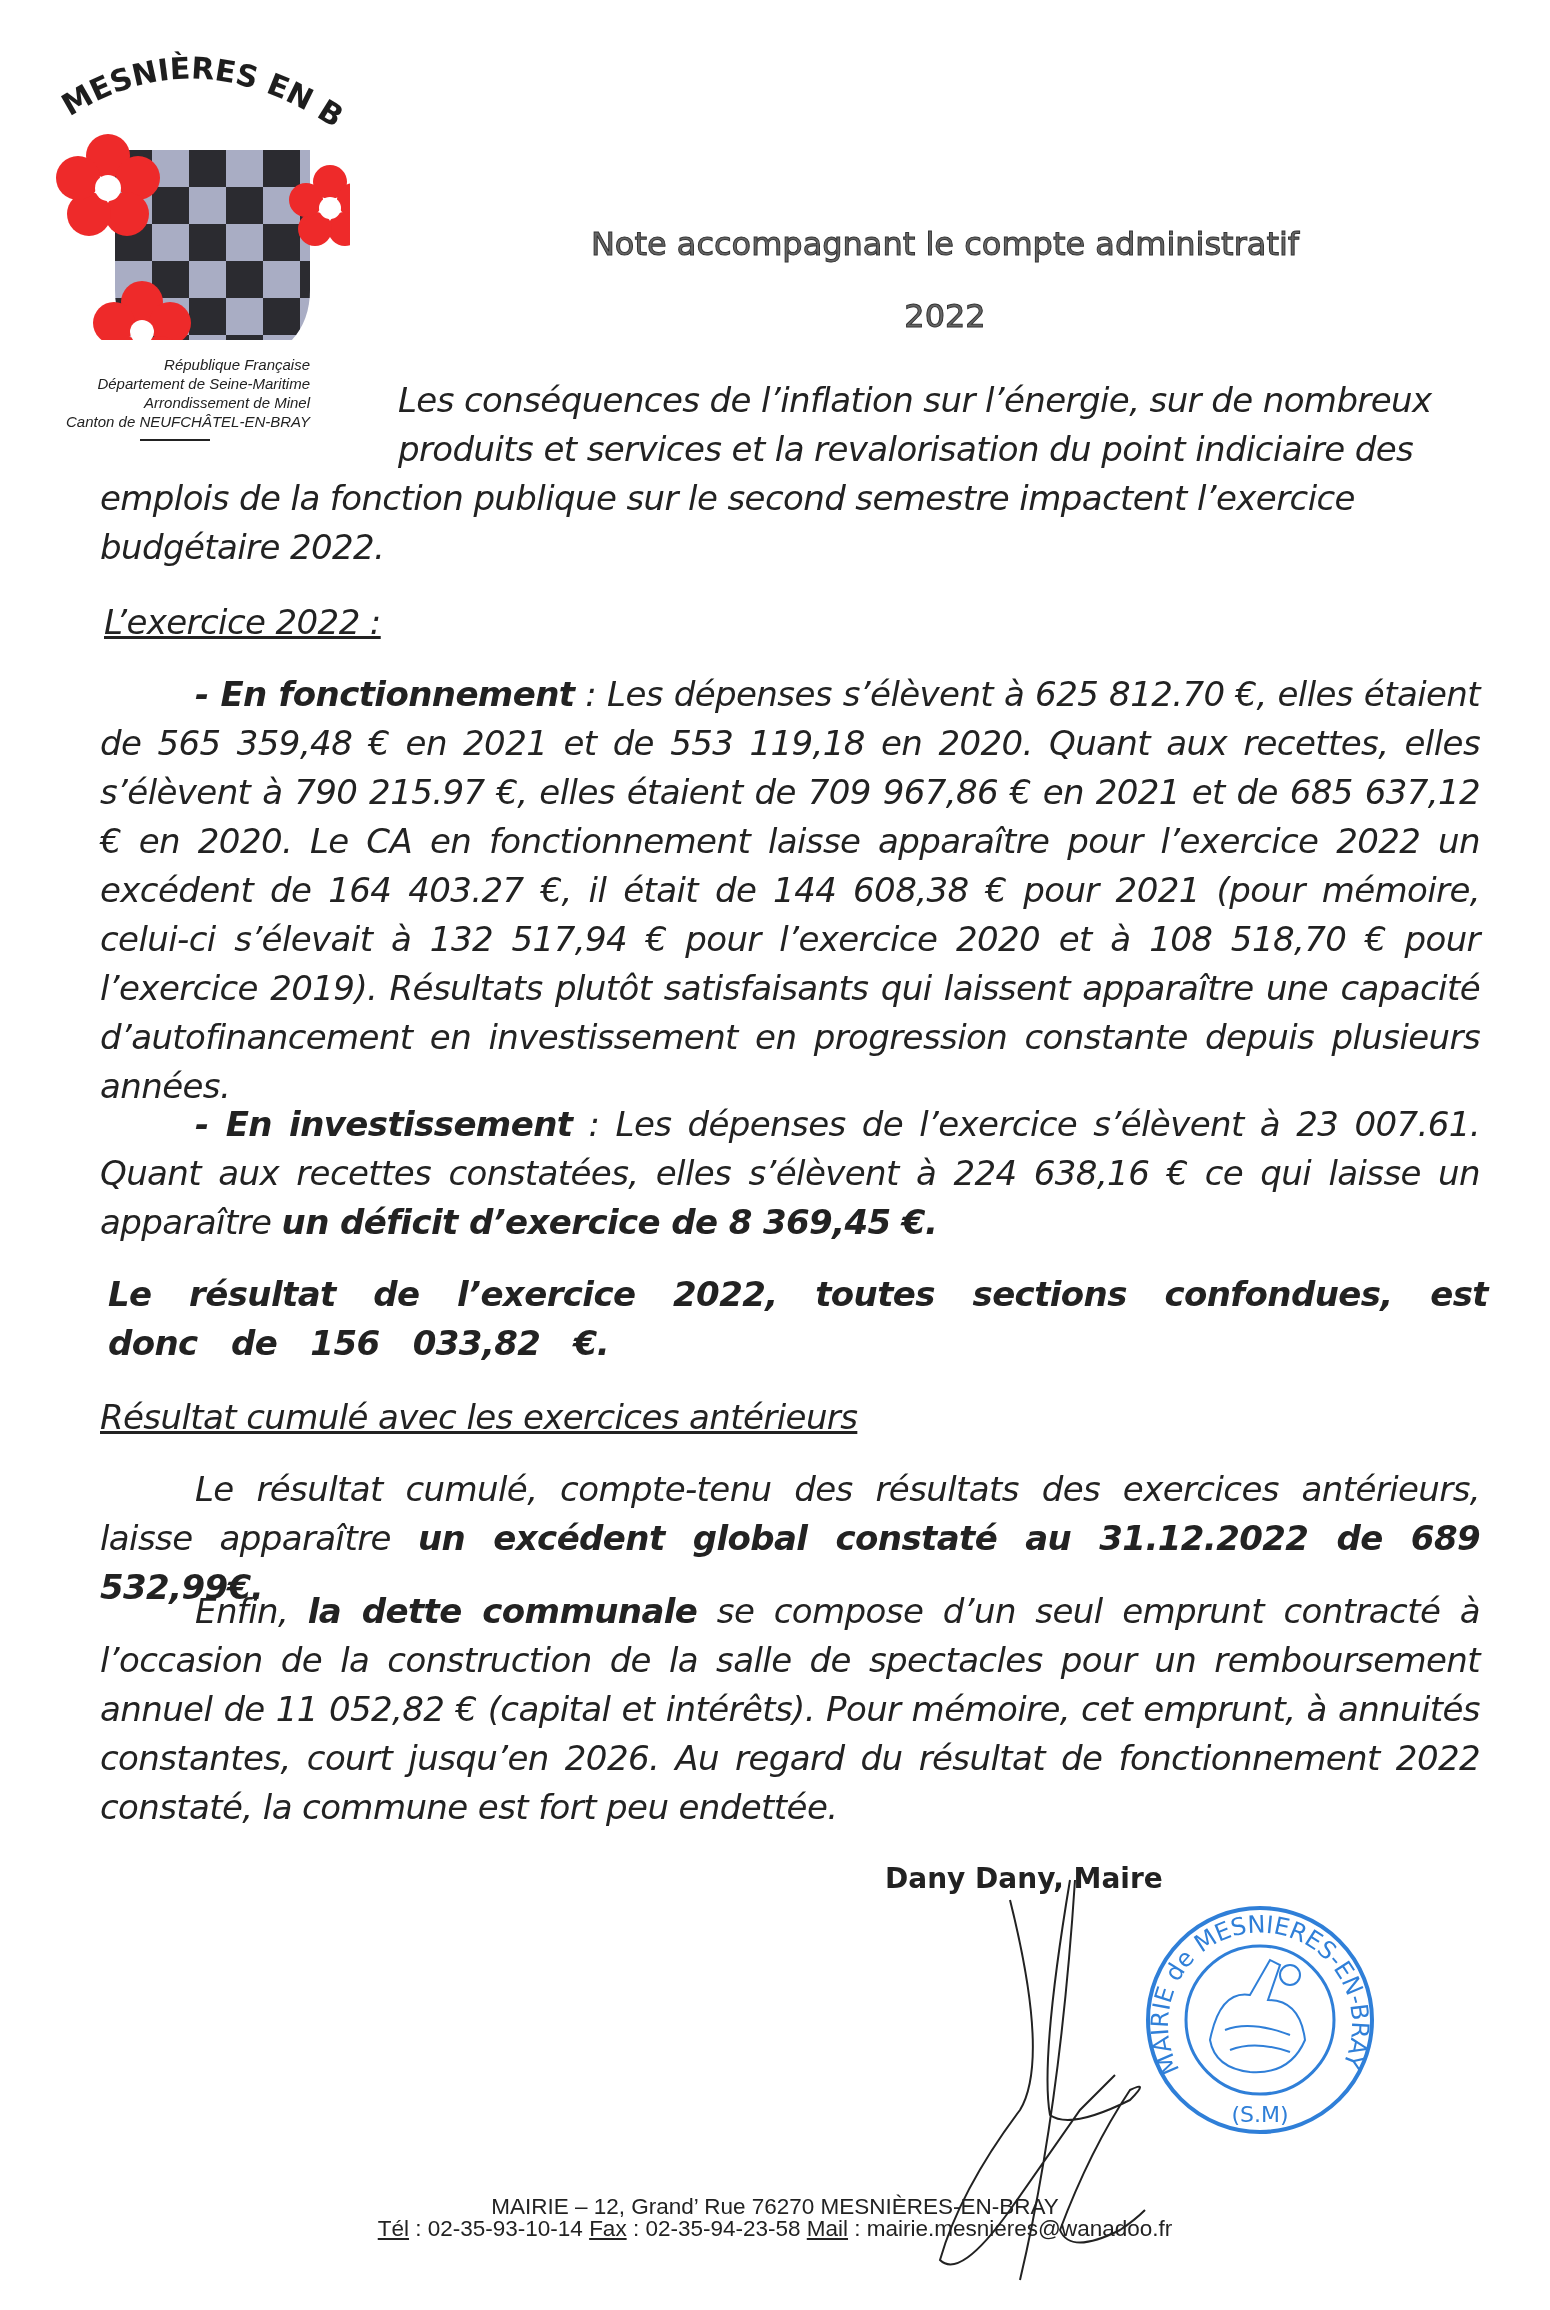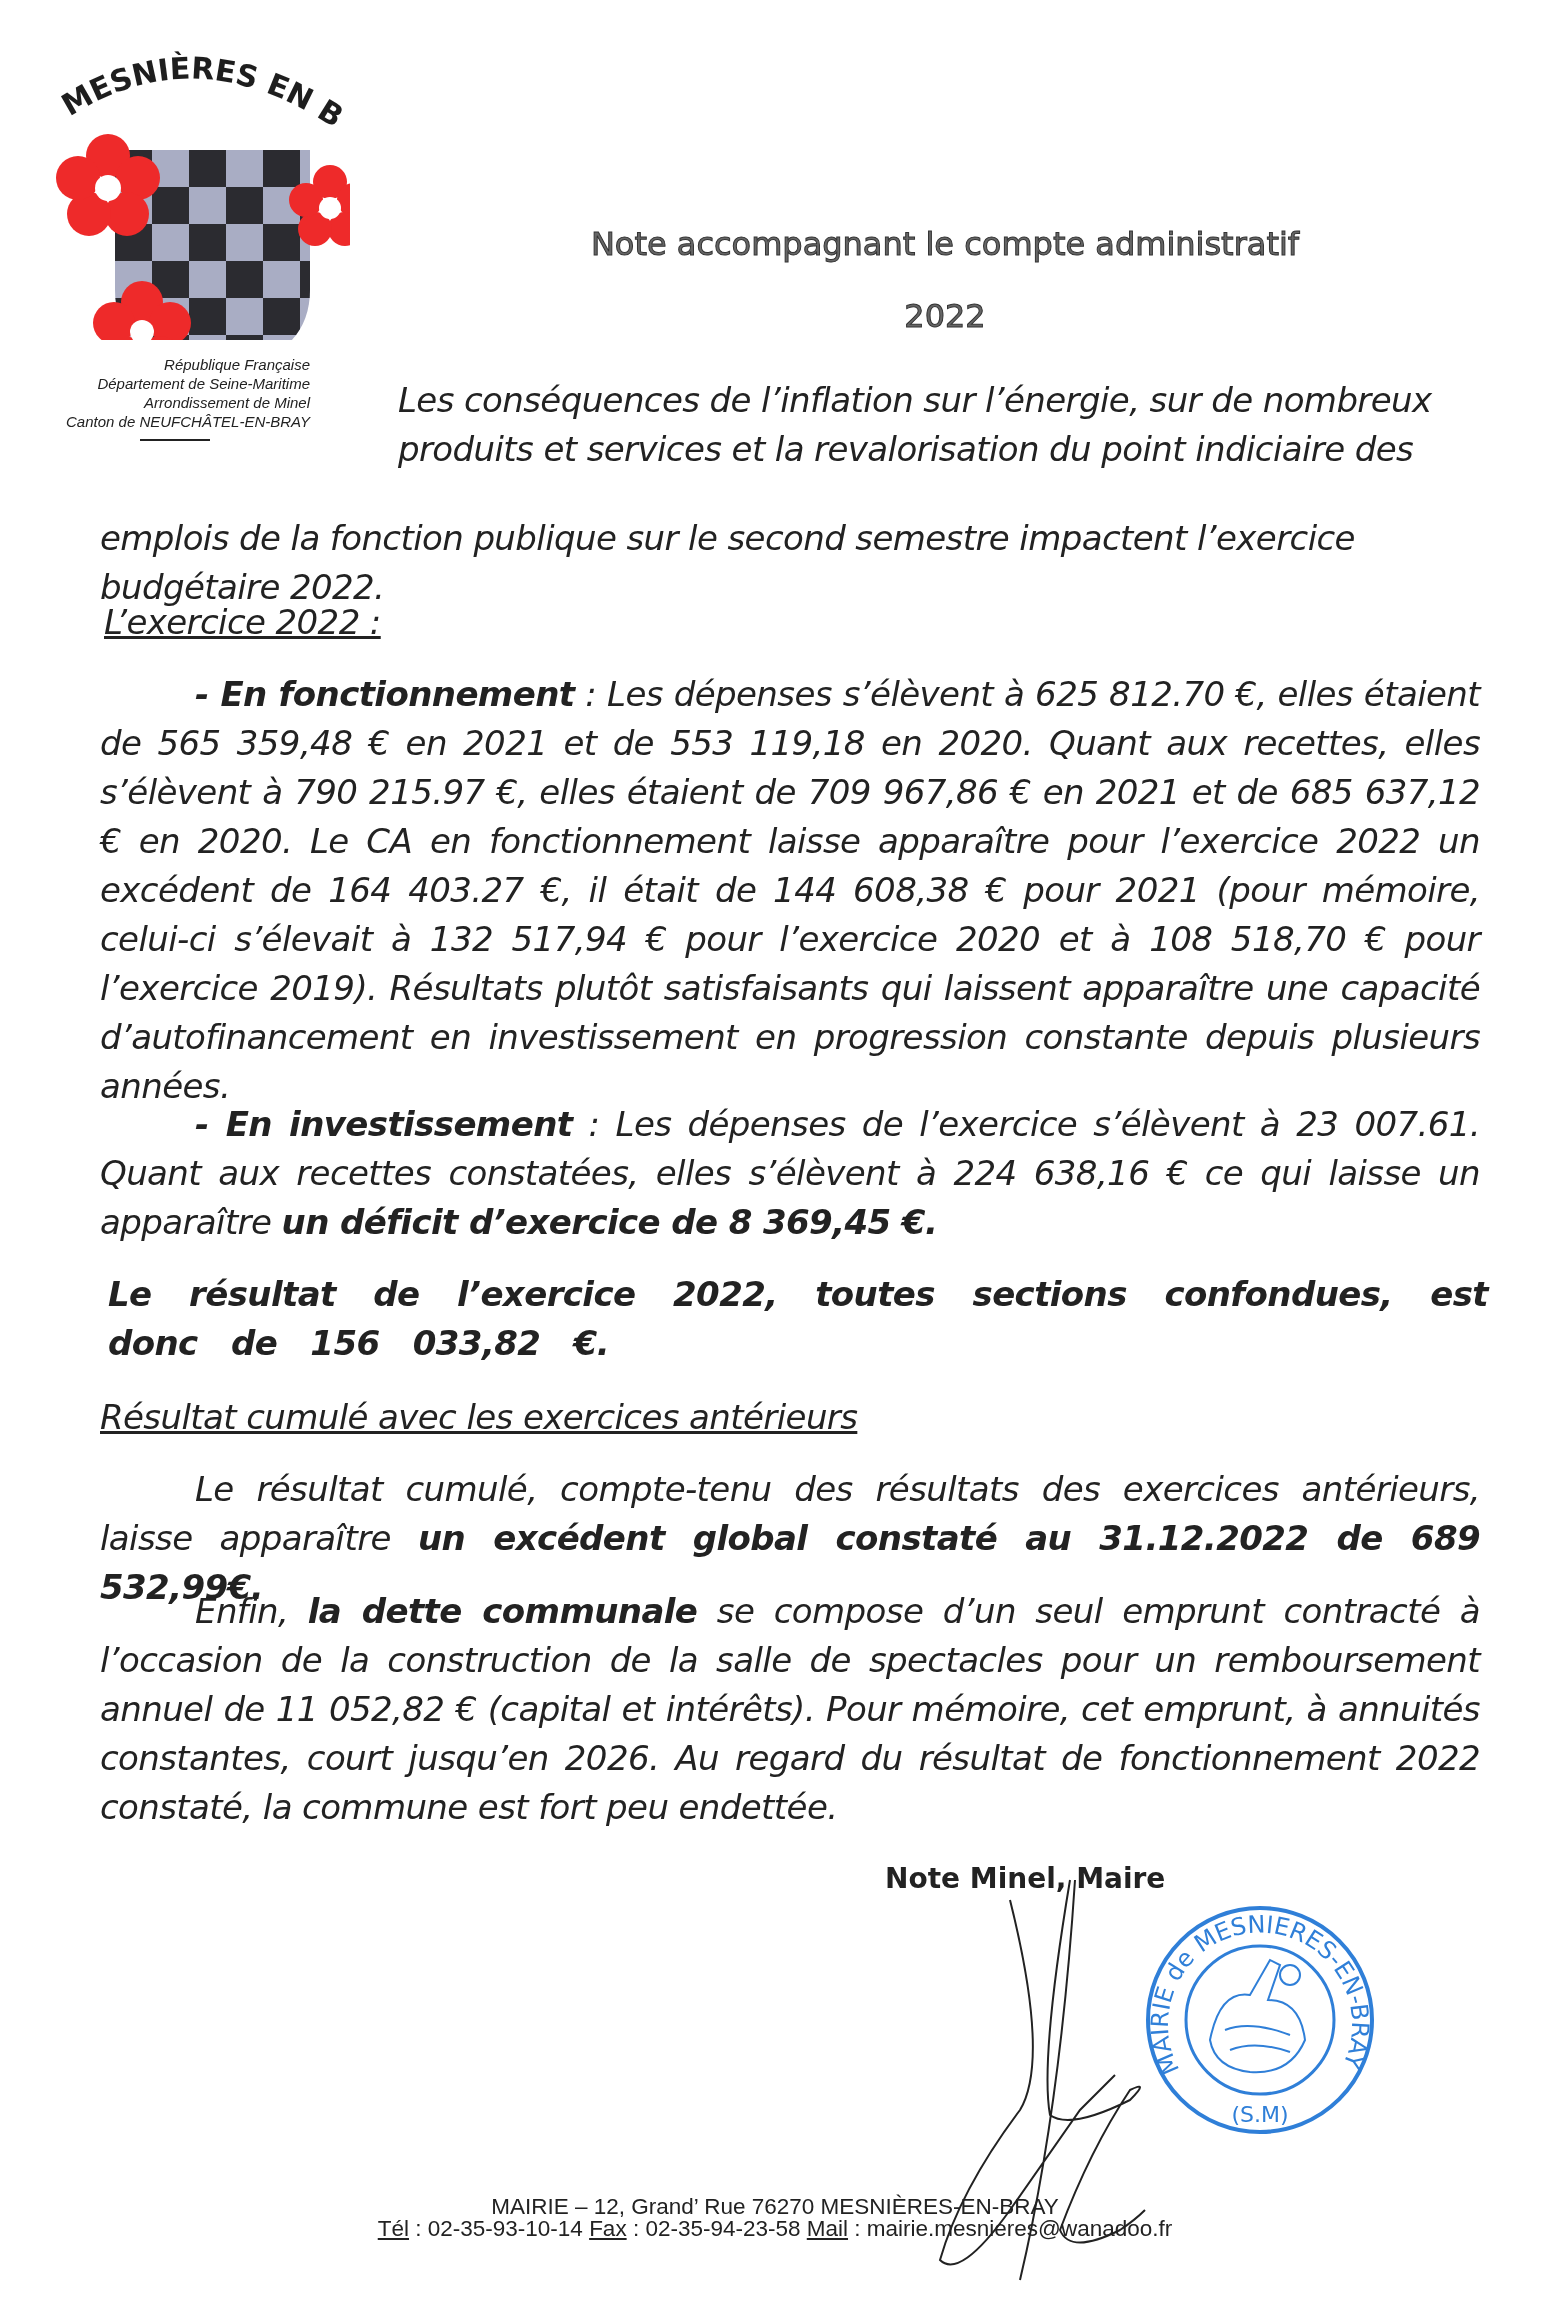--- a/index.html
+++ b/index.html
@@ -98,37 +98,37 @@
   <div class="rule"></div>
 </div>
 
 <div class="title">
   <div>Note accompagnant le compte administratif</div>
   <div>2022</div>
 </div>
 
 <div class="p" style="left:398px;top:376px;">Les conséquences de l’inflation sur l’énergie, sur de nombreux</div>
 <div class="p" style="left:398px;top:425px;">produits et services  et la revalorisation du point indiciaire des</div>
-<div class="p" style="left:100px;top:474px;width:1365px;margin-top:40px;">emplois de la fonction publique sur le second semestre impactent l’exercice budgétaire 2022.</div>
+<div class="p" style="left:100px;top:474px;width:1365px;">emplois de la fonction publique sur le second semestre impactent l’exercice budgétaire 2022.</div>
 
 <div class="p u" style="left:104px;top:598px;">L’exercice 2022 :</div>
 
 <div class="p just" style="left:100px;top:670px;width:1380px;text-indent:95px;"><span class="b">- En fonctionnement</span><span> : Les dépenses s’élèvent à 625 812.70 €, elles étaient de 565 359,48 € en 2021 et de 553 119,18 en 2020. Quant aux recettes, elles s’élèvent à 790 215.97 €, elles étaient de 709 967,86 € en 2021 et de 685 637,12 € en 2020. Le CA en fonctionnement laisse apparaître pour l’exercice 2022 un excédent de 164 403.27 €, il était de 144 608,38 € pour 2021 (pour mémoire, celui-ci s’élevait à 132 517,94 € pour l’exercice 2020 et à 108 518,70 € pour l’exercice 2019). Résultats plutôt satisfaisants qui laissent apparaître une capacité d’autofinancement en investissement en progression constante depuis plusieurs années.</span></div>
 
 <div class="p just" style="left:100px;top:1100px;width:1380px;text-indent:95px;"><span class="b">- En investissement</span><span> : Les dépenses de l’exercice s’élèvent à 23 007.61. Quant aux recettes constatées, elles s’élèvent à 224 638,16 € ce qui laisse un apparaître </span><span class="b">un déficit d’exercice de 8 369,45 €.</span></div>
 
 <div class="p just b" style="left:108px;top:1270px;width:1380px;word-spacing:22px;">Le résultat de l’exercice 2022, toutes sections confondues, est donc de 156 033,82 €.</div>
 
 <div class="p u b" style="left:100px;top:1393px;font-weight:normal;">Résultat cumulé avec les exercices antérieurs</div>
 
 <div class="p just" style="left:100px;top:1465px;width:1380px;text-indent:95px;"><span>Le résultat cumulé, compte-tenu des résultats des exercices antérieurs, laisse apparaître </span><span class="b">un excédent global constaté au 31.12.2022 de 689 532,99€.</span></div>
 
 <div class="p just" style="left:100px;top:1587px;width:1380px;text-indent:95px;"><span>Enfin, </span><span class="b">la dette communale</span><span> se compose d’un seul emprunt contracté à l’occasion de la construction de la salle de spectacles pour un remboursement annuel de  11 052,82 € (capital et intérêts). Pour mémoire, cet emprunt, à annuités constantes, court jusqu’en 2026. Au regard du résultat de fonctionnement 2022 constaté, la commune est fort peu endettée.</span></div>
 
-<div class="sig">Note Minel, Maire</div>
+<div class="sig">Dany Dany, Maire</div>
 
 <svg class="stamp" viewBox="0 0 240 240">
   <circle cx="120" cy="120" r="112" fill="none" stroke="#2f7fd8" stroke-width="4"></circle>
   <circle cx="120" cy="120" r="74" fill="none" stroke="#2f7fd8" stroke-width="3"></circle>
   <defs>
       <path id="starc" d="M40,170 A92,92 0 1,1 200,170"></path>
     </defs>
   <text font-family="DejaVu Sans, sans-serif" font-size="24" fill="#2f7fd8">
     <textPath href="#starc">MAIRIE de MESNIERES-EN-BRAY</textPath>
   </text>

